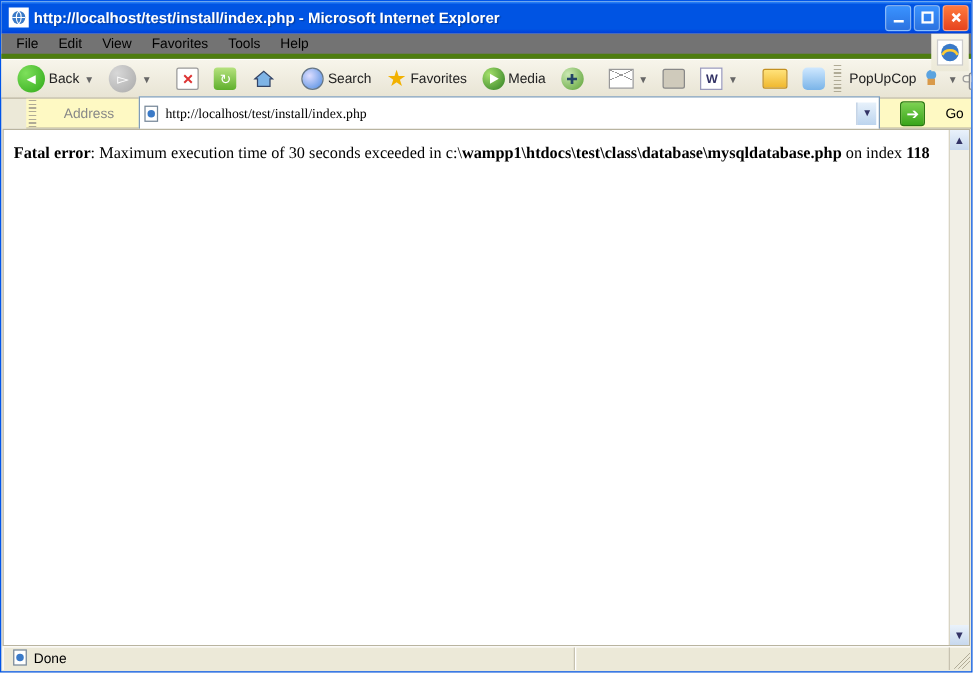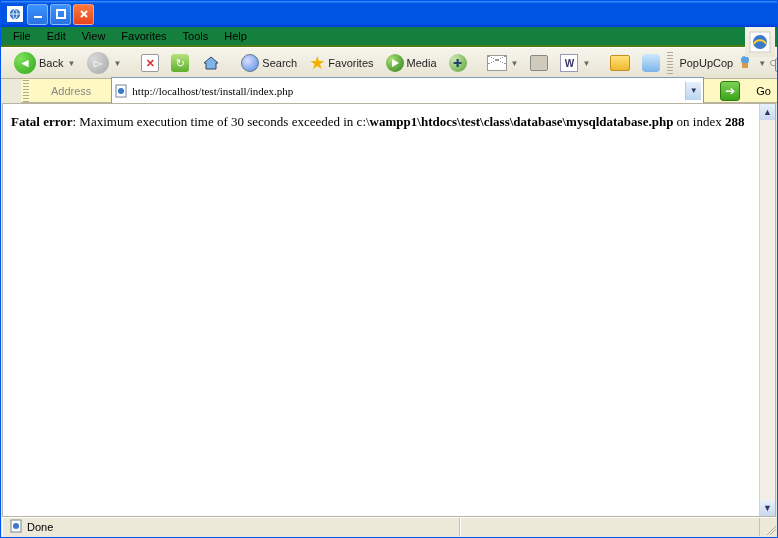--- a/index.html
+++ b/index.html
@@ -43,25 +43,25 @@
     width: 21px; height: 21px;
     border-radius: 3px;
     border: 1px solid #fff6;
     display: flex; align-items: center; justify-content: center;
     color: white; font-weight: bold;
   }
   .win-min, .win-max { background: linear-gradient(to bottom,#3a93ff,#2b72e0); }
   .win-close { background: linear-gradient(to bottom,#ff7a3c,#e6431f); }
   .menubar {
     height: 20px;
-    background: #15803d;
+    background: #737373;
     display: flex;
     align-items: center;
     padding: 0 4px;
-    border-bottom: 2px solid #4d7c0f;
+    border-bottom: 4px solid #4d7c0f;
     position: relative;
   }
   .menu-item { padding: 2px 8px; }
   .ie-logo {
     position: absolute; right: 2px; top: 0; width: 30px; height: 30px;
     background: linear-gradient(to bottom,#f5f3e7,#ece9d8);
     display:flex; align-items:center; justify-content:center;
   }
   .toolbar {
     height: 32px;
@@ -173,20 +173,21 @@
 </head>
 <body>
 
 <div class="titlebar">
   <span class="titlebar-icon">
     <svg viewBox="0 0 16 16">
         <circle cx="8" cy="8" r="6" fill="#3a7ac8"></circle>
         <path d="M2 8h12M8 2c3 3 3 9 0 12M8 2c-3 3-3 9 0 12" stroke="#fff" stroke-width="1" fill="none"></path>
       </svg>
   </span>
+  <span class="titlebar-text">http://localhost/test/install/index.php - Microsoft Internet Explorer</span>
   <div class="win-buttons">
     <div class="win-btn win-min">
         <svg width="10" height="10">
           <rect x="1" y="7" width="8" height="2" fill="#fff"></rect>
         </svg>
       </div>
     <div class="win-btn win-max">
         <svg width="10" height="10">
           <rect x="1" y="1" width="8" height="8" fill="none" stroke="#fff" stroke-width="2"></rect>
         </svg>
@@ -305,21 +306,21 @@
     <span class="addr-dd">▼</span>
   </div>
   <div class="go-btn">
       <span>➔</span>
     </div>
   <span class="go-label">Go</span>
 </div>
 
 <div class="content-area">
   <div>
-    <span class="err-bold">Fatal error</span><span>: </span><span>Maximum execution time of 30 seconds exceeded in c:\</span><span class="err-bold">wampp1\htdocs\test\class\database\mysqldatabase.php</span><span> on index </span><span class="err-bold">288</span>
+    <span class="err-bold">Fatal error</span><span>: </span><span>Maximum execution time of 30 seconds exceeded in c:\</span><span class="err-bold">wampp1\htdocs\test\class\database\mysqldatabase.php</span><span> on index </span><span class="err-bold">118</span>
   </div>
   <div class="scrollbox">
     <div class="scroll-up">▲</div>
     <div class="scroll-dn">▼</div>
   </div>
 </div>
 
 <div class="statusbar">
   <div class="status-cell status-left">
     <span><svg width="14" height="14">

